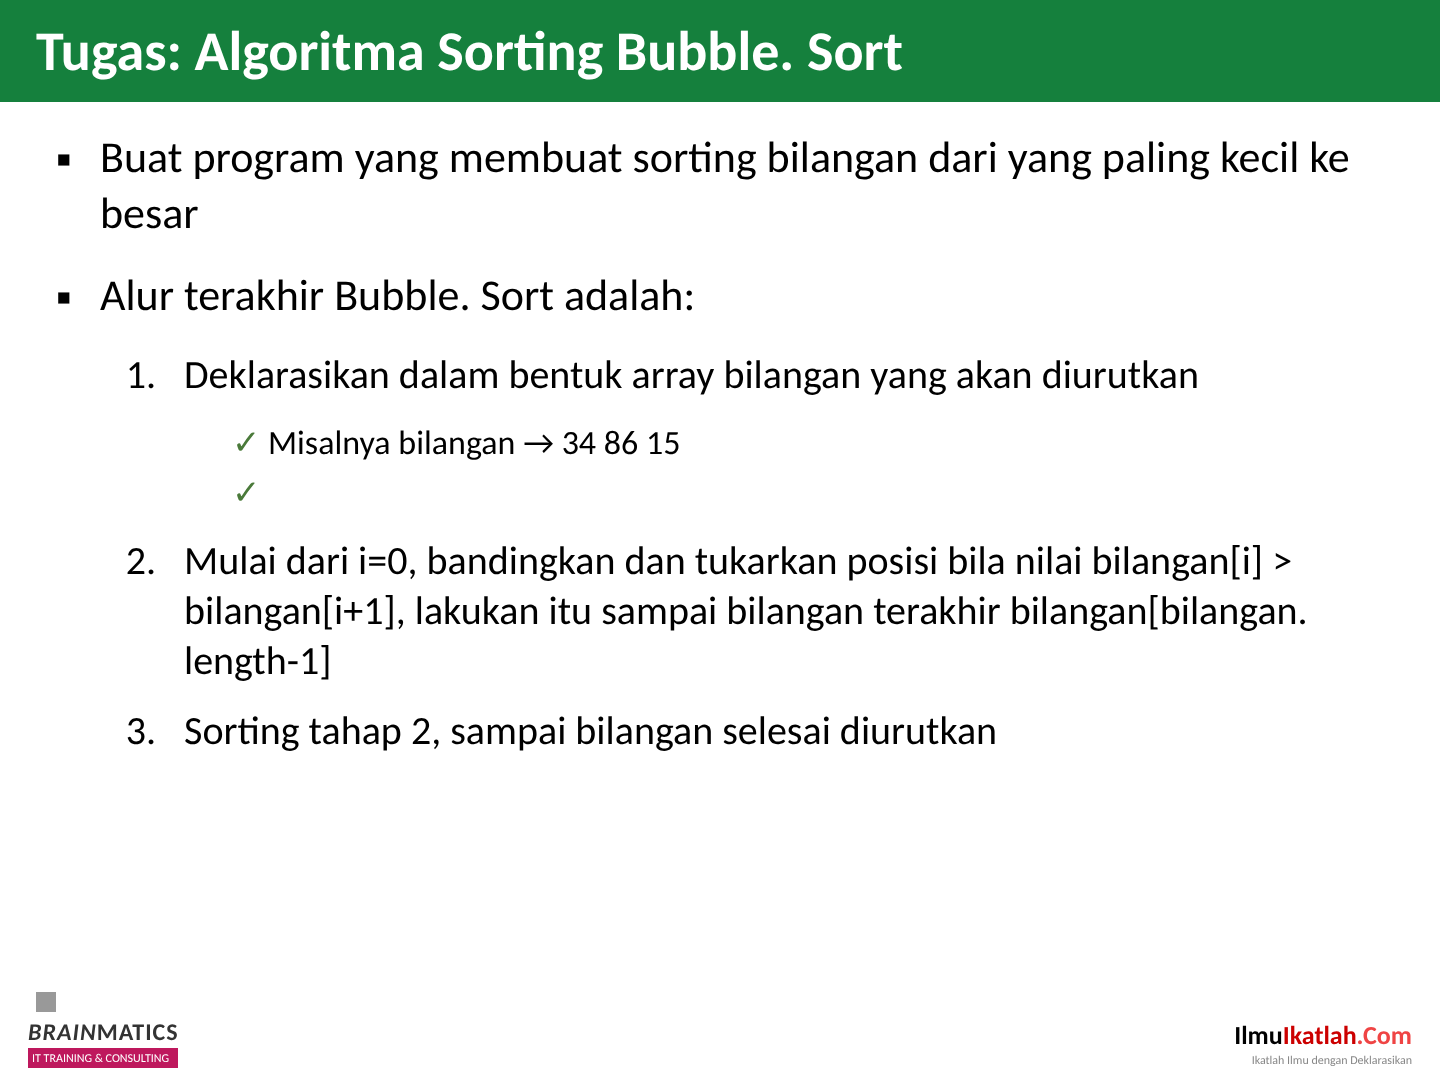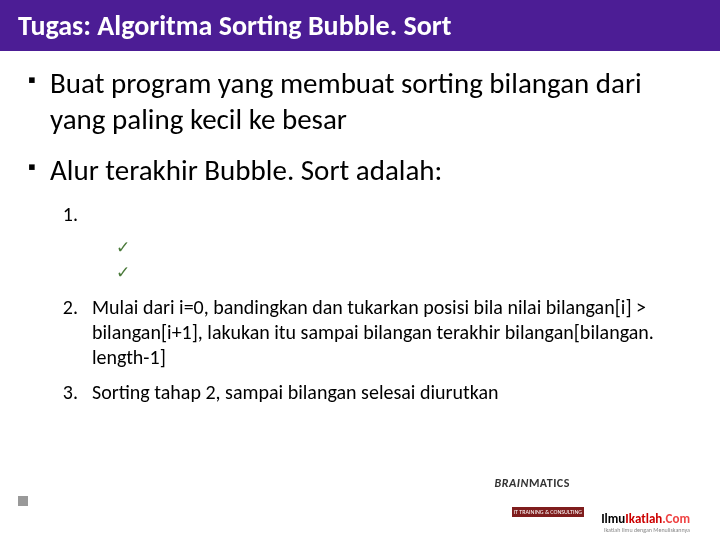--- a/index.html
+++ b/index.html
@@ -1,34 +1,34 @@
 <!DOCTYPE html>
 <html><head>
 <meta charset="utf-8">
 <style>
 *{margin:0;padding:0;box-sizing:border-box}
 body{width:720px;height:540px;background:#fff;font-family:Calibri,Arial,sans-serif;color:#000;position:relative;overflow:hidden}
-.header{background:#4c1d95;color:#fff;padding:8px 18px;font-size:28px;font-weight:700}
+.header{background:#15803d;color:#fff;padding:8px 18px;font-size:28px;font-weight:700}
 .content{padding:14px 28px 0 28px}
 .b1{display:flex;margin-bottom:14px}
 .b1 .mk{width:22px;flex-shrink:0;font-size:22px;line-height:1.2;padding-top:2px}
-.b1 .tx{font-size:29px;line-height:1.25}
+.b1 .tx{font-size:22px;line-height:1.25}
 .olist{padding-left:30px}
 .oli{display:flex;margin-bottom:10px}
 .oli .num{width:34px;flex-shrink:0;font-size:20px;text-align:right;padding-right:14px;line-height:1.25}
 .oli .tx{font-size:20px;line-height:1.25}
 .sub{padding-left:58px;margin-bottom:10px}
 .subi{display:flex;font-size:17px;line-height:1.35;margin-bottom:2px}
 .subi .chk{color:#4a7a3a;width:18px;flex-shrink:0}
-.footer{position:absolute;bottom:6px;left:0;right:0;display:flex;justify-content:flex-end;align-items:flex-end;padding:0 30px}
+.footer{position:absolute;bottom:6px;left:0;right:0;display:flex;justify-content:space-between;align-items:flex-end;padding:0 14px}
 .sq{position:absolute;bottom:34px;left:18px;width:10px;height:10px;background:#999}
 .logo-l{font-size:9px;color:#333}
 .logo-l .brand{font-size:12px;font-weight:700;letter-spacing:.5px}
 .logo-l .bm{font-style:italic}
-.logo-l .sub{font-size:6px;padding:0;margin:17px;background:#7f1d1d;color:#fff;padding:1px 2px}
+.logo-l .sub{font-size:6px;padding:0;margin:0;background:#be185d;color:#fff;padding:1px 2px}
 .logo-r{text-align:right;font-size:9px}
 .logo-r .ik{font-size:13px;font-weight:700}
 .logo-r .il{color:#000000}
 .logo-r .ko{color:#c00}
 .logo-r .co{color:#ef4444}
 .logo-r .tag{font-size:6px;color:#888}
 </style>
 </head>
 <body>
 
@@ -43,25 +43,27 @@
 
   <div class="b1">
     <div class="mk">▪</div>
     <div class="tx">Alur terakhir Bubble. Sort adalah:</div>
   </div>
 
   <div class="olist">
 
     <div class="oli">
       <div class="num">1.</div>
+      <div class="tx">Deklarasikan dalam bentuk array bilangan yang akan diurutkan</div>
     </div>
 
     <div class="sub">
       <div class="subi">
         <span class="chk">✓</span>
+        <span>Misalnya bilangan → 34  86  15</span>
       </div>
       <div class="subi">
         <span class="chk">✓</span>
       </div>
     </div>
 
     <div class="oli">
       <div class="num">2.</div>
       <div class="tx">Mulai dari i=0, bandingkan dan tukarkan posisi bila nilai bilangan[i] &gt; bilangan[i+1], lakukan itu sampai bilangan terakhir bilangan[bilangan. length-1]</div>
     </div>
@@ -78,15 +80,15 @@
 
 <div class="footer">
   <div class="logo-l">
     <div class="brand"><span class="bm">BRAIN</span><span>MATICS</span></div>
     <div class="sub">IT TRAINING &amp; CONSULTING</div>
   </div>
   <div class="logo-r">
     <div class="ik">
       <span class="il">Ilmu</span><span class="ko">Ikatlah</span><span class="co">.Com</span>
     </div>
-    <div class="tag">Ikatlah Ilmu dengan Menuliskannya</div>
+    <div class="tag">Ikatlah Ilmu dengan Deklarasikan</div>
   </div>
 </div>
 
 </body></html>

